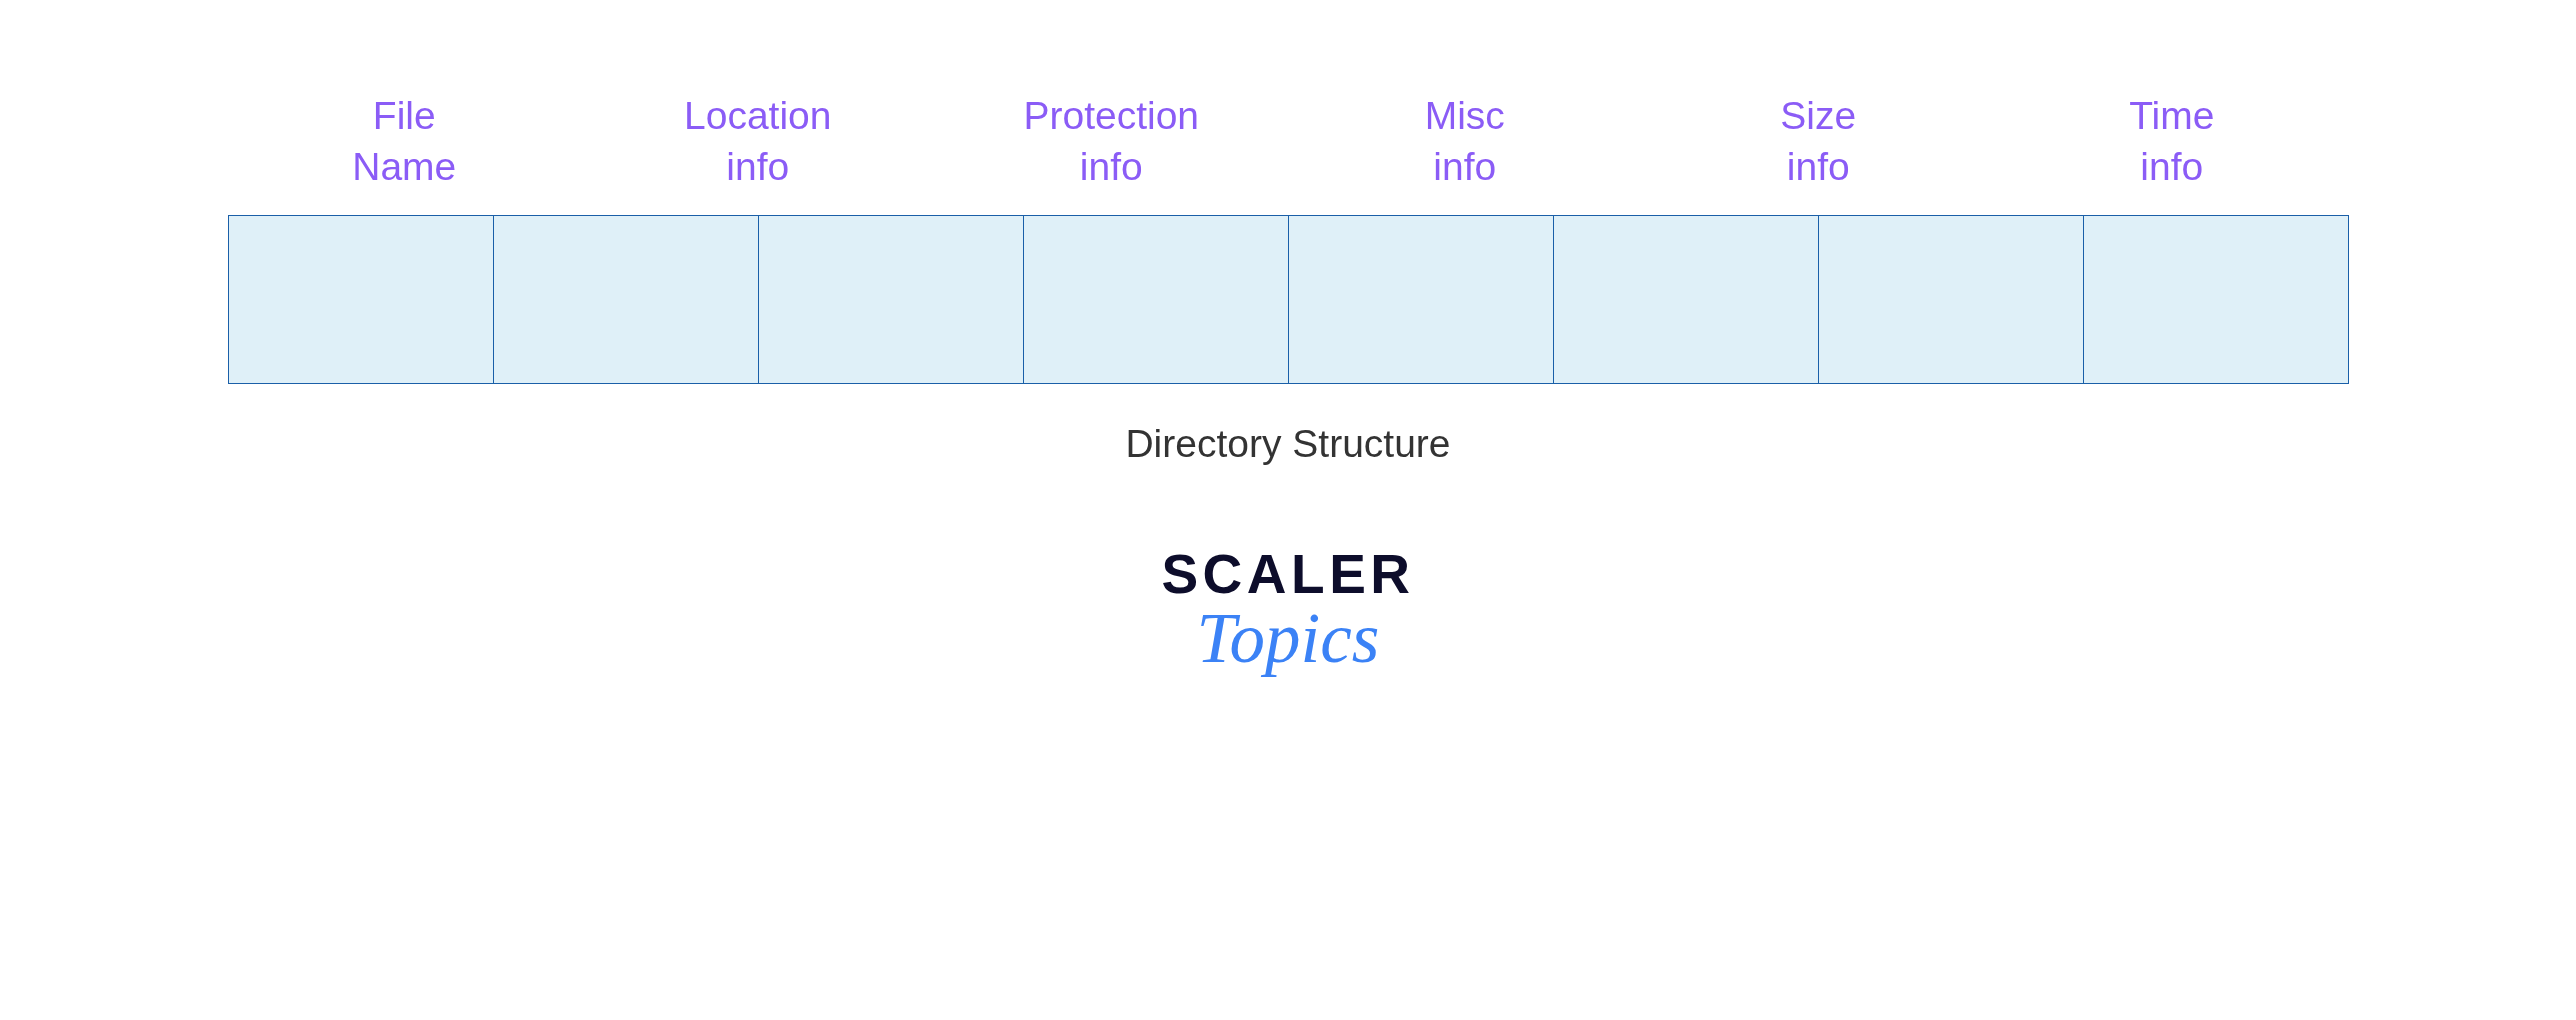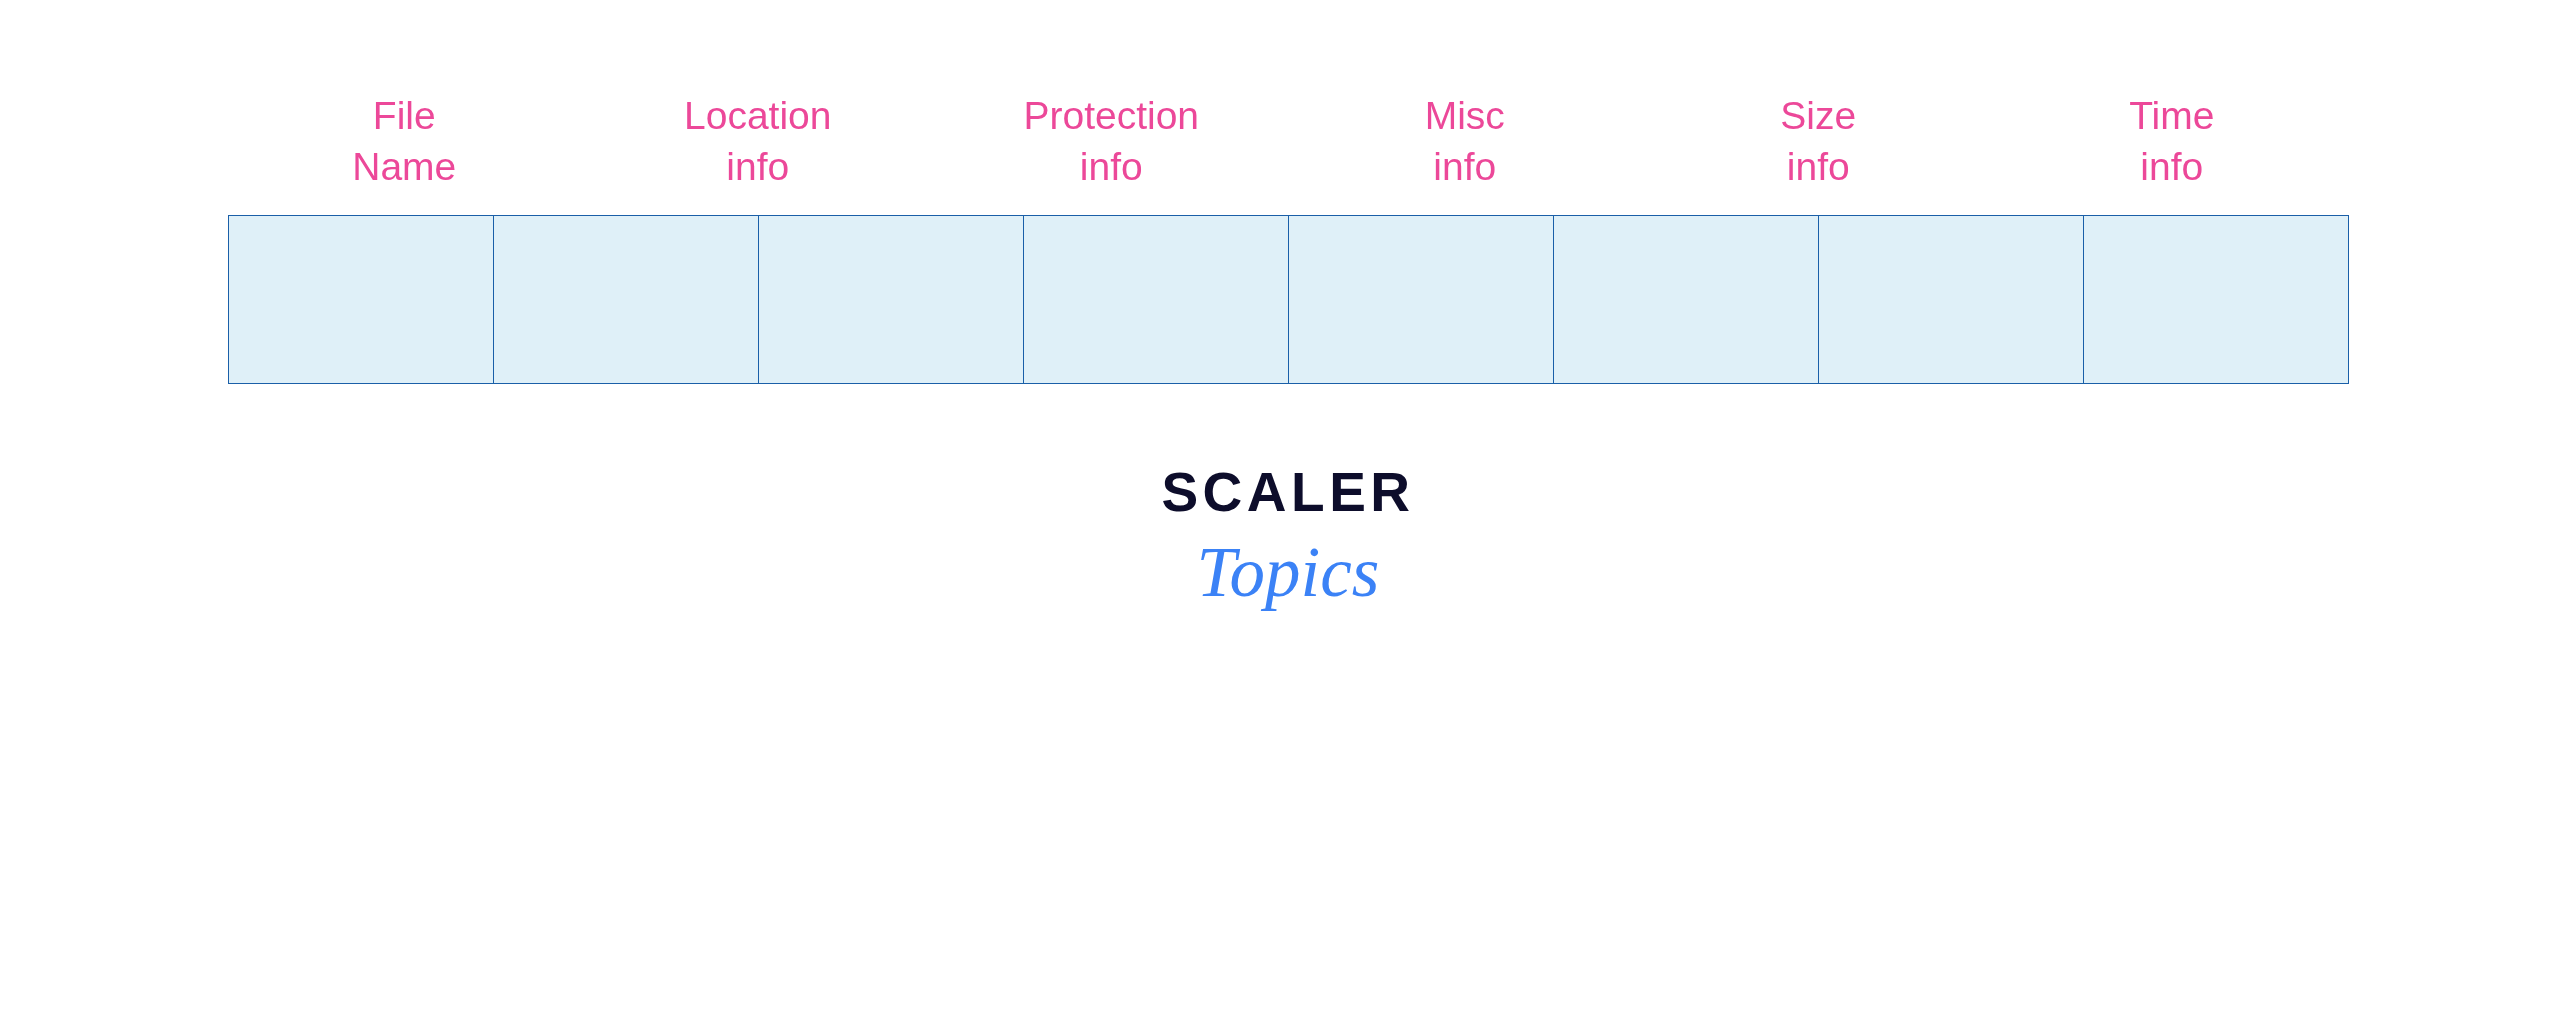--- a/index.html
+++ b/index.html
@@ -30,21 +30,21 @@
     .headers-row {
       display: flex;
       width: 100%;
       margin-bottom: 7.6px;
     }
 
     .header-cell {
       flex: 1;
       text-align: center;
       font-size: 39px;
-      color: #ec4899;
+      color: #8b5cf6;
       line-height: 1.3;
       padding: 0 7.6px 15px 7.6px;
       font-family: 'Arial', sans-serif;
       font-weight: 400;
     }
 
     .table-row {
       display: flex;
       width: 100%;
       border: 1.9px solid #1a5fa8;
@@ -67,21 +67,20 @@
       color: #333333;
       font-family: 'Arial', sans-serif;
       font-weight: 400;
     }
 
     .logo-container {
       margin-top: 76px;
       display: flex;
       flex-direction: column;
       align-items: center;
-      gap: 16px;
     }
 
     .logo-scaler {
       font-family: 'Arial Black', 'Arial', sans-serif;
       font-weight: 900;
       font-size: 55px;
       color: #0d0d2b;
       letter-spacing: 4.5px;
       text-transform: uppercase;
     }
@@ -113,19 +112,20 @@
     <div class="table-cell"></div>
     <div class="table-cell"></div>
     <div class="table-cell"></div>
     <div class="table-cell"></div>
     <div class="table-cell"></div>
     <div class="table-cell"></div>
     <div class="table-cell"></div>
     <div class="table-cell"></div>
   </div>
 
+  <div class="caption">Directory Structure</div>
 
   <div class="logo-container">
     <span class="logo-scaler">SCALER</span>
     <span class="logo-topics">Topics</span>
   </div>
 </div>
 
 
 </body></html>

